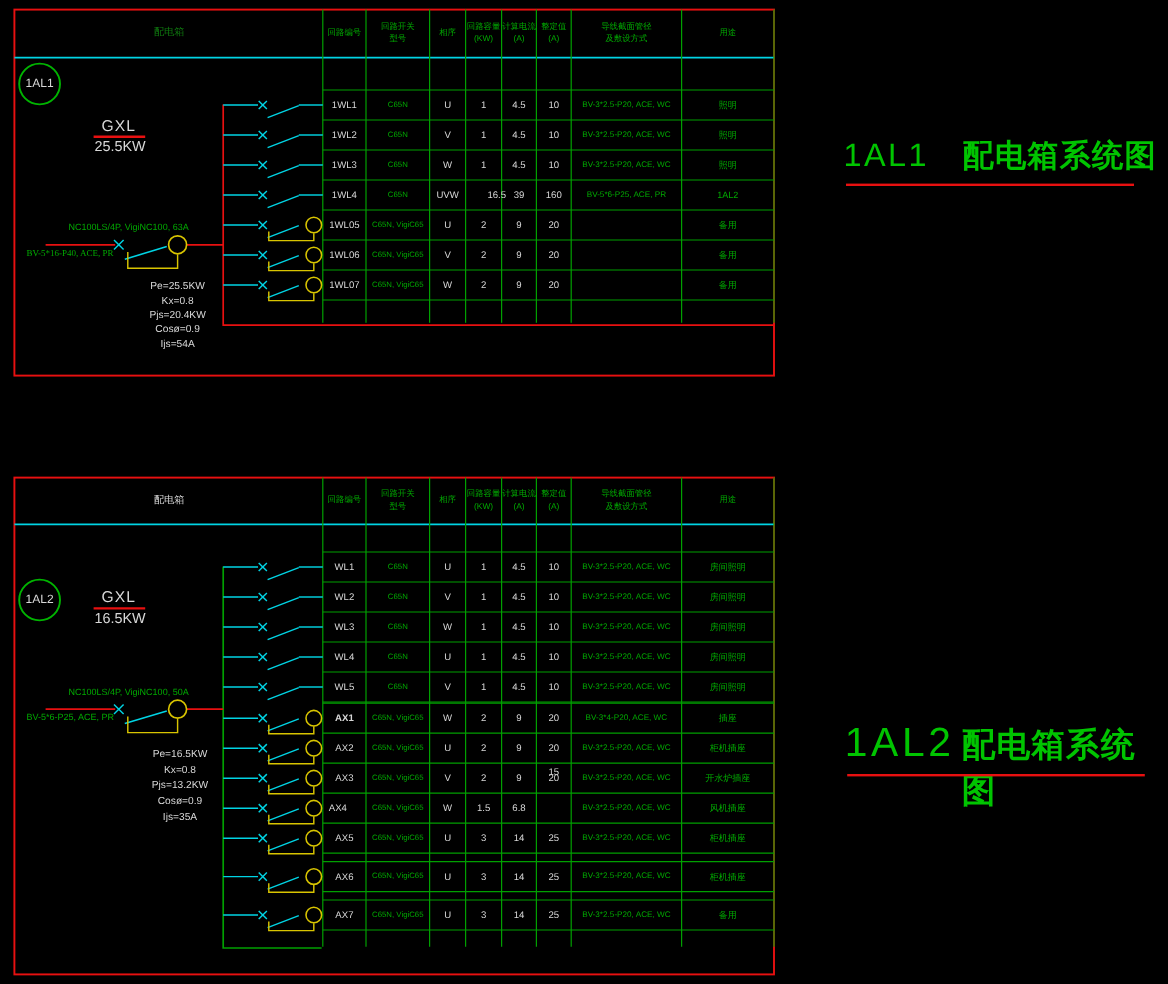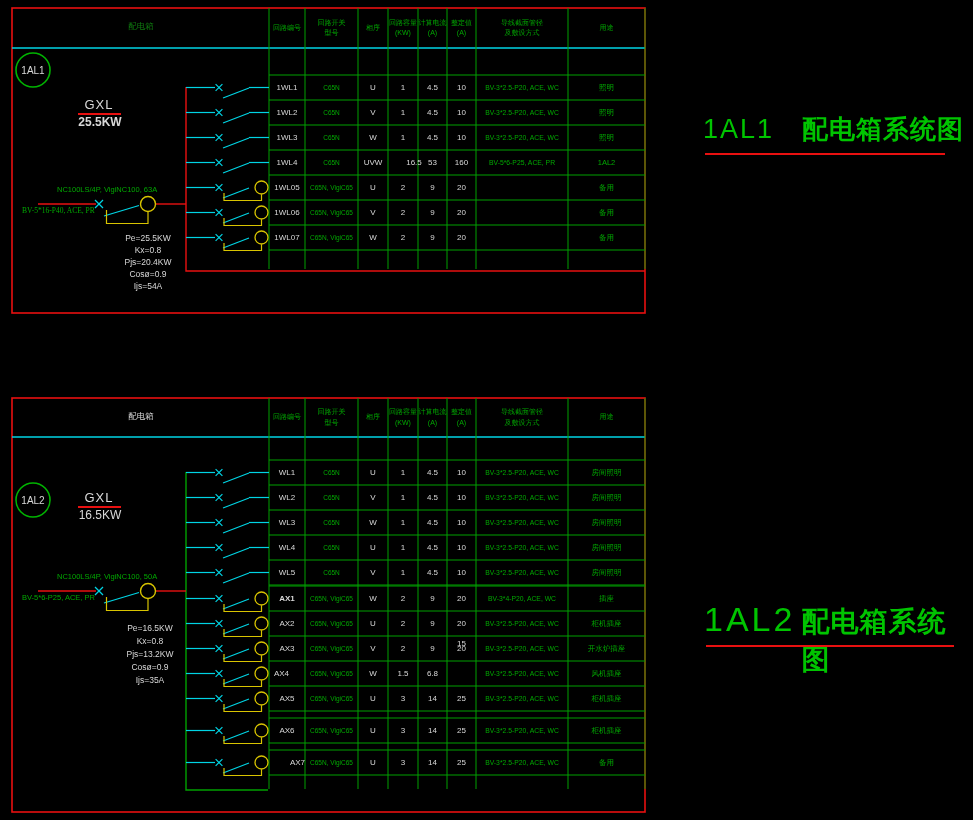--- a/index.html
+++ b/index.html
@@ -197,21 +197,21 @@
       <line x1="215.6" y1="759.1" x2="222.4" y2="765.9" stroke="#00d4e4" stroke-width="1.2"></line>
       <line x1="215.6" y1="765.9" x2="222.4" y2="759.1" stroke="#00d4e4" stroke-width="1.2"></line>
       <line x1="223" y1="773" x2="249" y2="763" stroke="#00d4e4" stroke-width="1.2"></line>
       <path d="M224 768 L224 775.5 L261.5 775.5 L261.5 769.3" fill="none" stroke="#d8c400" stroke-width="1.2"></path>
       <circle cx="261.5" cy="762.5" r="6.5" fill="none" stroke="#d8c400" stroke-width="1.3"></circle>
     </svg>
   <div id="overlay">
       <div class="tx" style="left:141px;top:22px;font-size:8.5px;color:#0f7a0f;">配电箱</div>
       <div class="tx cc" style="left:33px;top:70px;font-size:10px;color:#d8d8d8;">1AL1</div>
       <div class="tx" style="left:99px;top:98px;font-size:13px;color:#d8d8d8;letter-spacing:1px;">GXL</div>
-      <div class="tx" style="left:100px;top:116px;font-size:12px;color:#d8d8d8;font-weight:bold;">25.5KW</div>
+      <div class="tx" style="left:100px;top:116px;font-size:12px;color:#d8d8d8;">25.5KW</div>
       <div class="tx la" style="left:57px;top:186px;font-size:7.5px;color:#00a800;">NC100LS/4P, VigiNC100, 63A</div>
       <div class="tx la" style="left:22px;top:207px;font-size:7.5px;color:#00a800;font-family:Liberation Serif, serif;">BV-5*16-P40, ACE, PR</div>
       <div class="tx" style="left:148px;top:234px;font-size:8.5px;color:#d8d8d8;">Pe=25.5KW</div>
       <div class="tx" style="left:148px;top:246px;font-size:8.5px;color:#d8d8d8;">Kx=0.8</div>
       <div class="tx" style="left:148px;top:258px;font-size:8.5px;color:#d8d8d8;">Pjs=20.4KW</div>
       <div class="tx" style="left:148px;top:270px;font-size:8.5px;color:#d8d8d8;">Cosø=0.9</div>
       <div class="tx" style="left:148px;top:282px;font-size:8.5px;color:#d8d8d8;">Ijs=54A</div>
       <div class="hcell" style="left:269px;top:10px;width:36px;height:36px;font-size:7px;color:#00a800;">回路编号</div>
       <div class="hcell" style="left:305px;top:10px;width:53px;height:36px;font-size:7px;color:#00a800;">回路开关<br>型号</div>
       <div class="hcell" style="left:358px;top:10px;width:30px;height:36px;font-size:7px;color:#00a800;">相序</div>
@@ -241,21 +241,21 @@
       <div class="cell" style="left:358px;top:125px;width:30px;height:25px;line-height:25px;font-size:8px;color:#d8d8d8;">W</div>
       <div class="cell" style="left:388px;top:125px;width:30px;height:25px;line-height:25px;font-size:8px;color:#d8d8d8;">1</div>
       <div class="cell" style="left:418px;top:125px;width:29px;height:25px;line-height:25px;font-size:8px;color:#d8d8d8;">4.5</div>
       <div class="cell" style="left:447px;top:125px;width:29px;height:25px;line-height:25px;font-size:8px;color:#d8d8d8;">10</div>
       <div class="cell" style="left:476px;top:125px;width:92px;height:25px;line-height:25px;font-size:6.8px;color:#00a800;">BV-3*2.5-P20, ACE, WC</div>
       <div class="cell" style="left:568px;top:125px;width:77px;height:25px;line-height:25px;font-size:7.5px;color:#00a800;">照明</div>
       <div class="cell" style="left:269px;top:150px;width:36px;height:25px;line-height:25px;font-size:8px;color:#d8d8d8;">1WL4</div>
       <div class="cell" style="left:305px;top:150px;width:53px;height:25px;line-height:25px;font-size:6.5px;color:#00a800;">C65N</div>
       <div class="cell" style="left:358px;top:150px;width:30px;height:25px;line-height:25px;font-size:8px;color:#d8d8d8;">UVW</div>
       <div class="cell" style="left:388px;top:150px;width:52px;height:25px;line-height:25px;font-size:8px;color:#d8d8d8;">16.5</div>
-      <div class="cell" style="left:418px;top:150px;width:29px;height:25px;line-height:25px;font-size:8px;color:#d8d8d8;">53</div>
+      <div class="cell" style="left:418px;top:150px;width:29px;height:25px;line-height:25px;font-size:8px;color:#d8d8d8;">39</div>
       <div class="cell" style="left:447px;top:150px;width:29px;height:25px;line-height:25px;font-size:8px;color:#d8d8d8;">160</div>
       <div class="cell" style="left:476px;top:150px;width:92px;height:25px;line-height:25px;font-size:6.8px;color:#00a800;">BV-5*6-P25, ACE, PR</div>
       <div class="cell" style="left:568px;top:150px;width:77px;height:25px;line-height:25px;font-size:7.5px;color:#00a800;">1AL2</div>
       <div class="cell" style="left:269px;top:175px;width:36px;height:25px;line-height:25px;font-size:8px;color:#d8d8d8;">1WL05</div>
       <div class="cell" style="left:305px;top:175px;width:53px;height:25px;line-height:25px;font-size:6.5px;color:#00a800;">C65N, VigiC65</div>
       <div class="cell" style="left:358px;top:175px;width:30px;height:25px;line-height:25px;font-size:8px;color:#d8d8d8;">U</div>
       <div class="cell" style="left:388px;top:175px;width:30px;height:25px;line-height:25px;font-size:8px;color:#d8d8d8;">2</div>
       <div class="cell" style="left:418px;top:175px;width:29px;height:25px;line-height:25px;font-size:8px;color:#d8d8d8;">9</div>
       <div class="cell" style="left:447px;top:175px;width:29px;height:25px;line-height:25px;font-size:8px;color:#d8d8d8;">20</div>
       <div class="cell" style="left:568px;top:175px;width:77px;height:25px;line-height:25px;font-size:7.5px;color:#00a800;">备用</div>
@@ -373,21 +373,21 @@
       <div class="cell" style="left:476px;top:686px;width:92px;height:25px;line-height:25px;font-size:6.8px;color:#00a800;">BV-3*2.5-P20, ACE, WC</div>
       <div class="cell" style="left:568px;top:686px;width:77px;height:25px;line-height:25px;font-size:7.5px;color:#00a800;">柜机插座</div>
       <div class="cell" style="left:269px;top:718px;width:36px;height:25px;line-height:25px;font-size:8px;color:#d8d8d8;">AX6</div>
       <div class="cell" style="left:305px;top:718px;width:53px;height:25px;line-height:25px;font-size:6.5px;color:#00a800;">C65N, VigiC65</div>
       <div class="cell" style="left:358px;top:718px;width:30px;height:25px;line-height:25px;font-size:8px;color:#d8d8d8;">U</div>
       <div class="cell" style="left:388px;top:718px;width:30px;height:25px;line-height:25px;font-size:8px;color:#d8d8d8;">3</div>
       <div class="cell" style="left:418px;top:718px;width:29px;height:25px;line-height:25px;font-size:8px;color:#d8d8d8;">14</div>
       <div class="cell" style="left:447px;top:718px;width:29px;height:25px;line-height:25px;font-size:8px;color:#d8d8d8;">25</div>
       <div class="cell" style="left:476px;top:718px;width:92px;height:25px;line-height:25px;font-size:6.8px;color:#00a800;">BV-3*2.5-P20, ACE, WC</div>
       <div class="cell" style="left:568px;top:718px;width:77px;height:25px;line-height:25px;font-size:7.5px;color:#00a800;">柜机插座</div>
-      <div class="cell" style="left:269px;top:750px;width:36px;height:25px;line-height:25px;font-size:8px;color:#d8d8d8;text-align:right;">AX7</div>
+      <div class="cell" style="left:269px;top:750px;width:36px;height:25px;line-height:25px;font-size:8px;color:#d8d8d8;">AX7</div>
       <div class="cell" style="left:305px;top:750px;width:53px;height:25px;line-height:25px;font-size:6.5px;color:#00a800;">C65N, VigiC65</div>
       <div class="cell" style="left:358px;top:750px;width:30px;height:25px;line-height:25px;font-size:8px;color:#d8d8d8;">U</div>
       <div class="cell" style="left:388px;top:750px;width:30px;height:25px;line-height:25px;font-size:8px;color:#d8d8d8;">3</div>
       <div class="cell" style="left:418px;top:750px;width:29px;height:25px;line-height:25px;font-size:8px;color:#d8d8d8;">14</div>
       <div class="cell" style="left:447px;top:750px;width:29px;height:25px;line-height:25px;font-size:8px;color:#d8d8d8;">25</div>
       <div class="cell" style="left:476px;top:750px;width:92px;height:25px;line-height:25px;font-size:6.8px;color:#00a800;">BV-3*2.5-P20, ACE, WC</div>
       <div class="cell" style="left:568px;top:750px;width:77px;height:25px;line-height:25px;font-size:7.5px;color:#00a800;">备用</div>
     </div>
 
   <div class="title t1">

